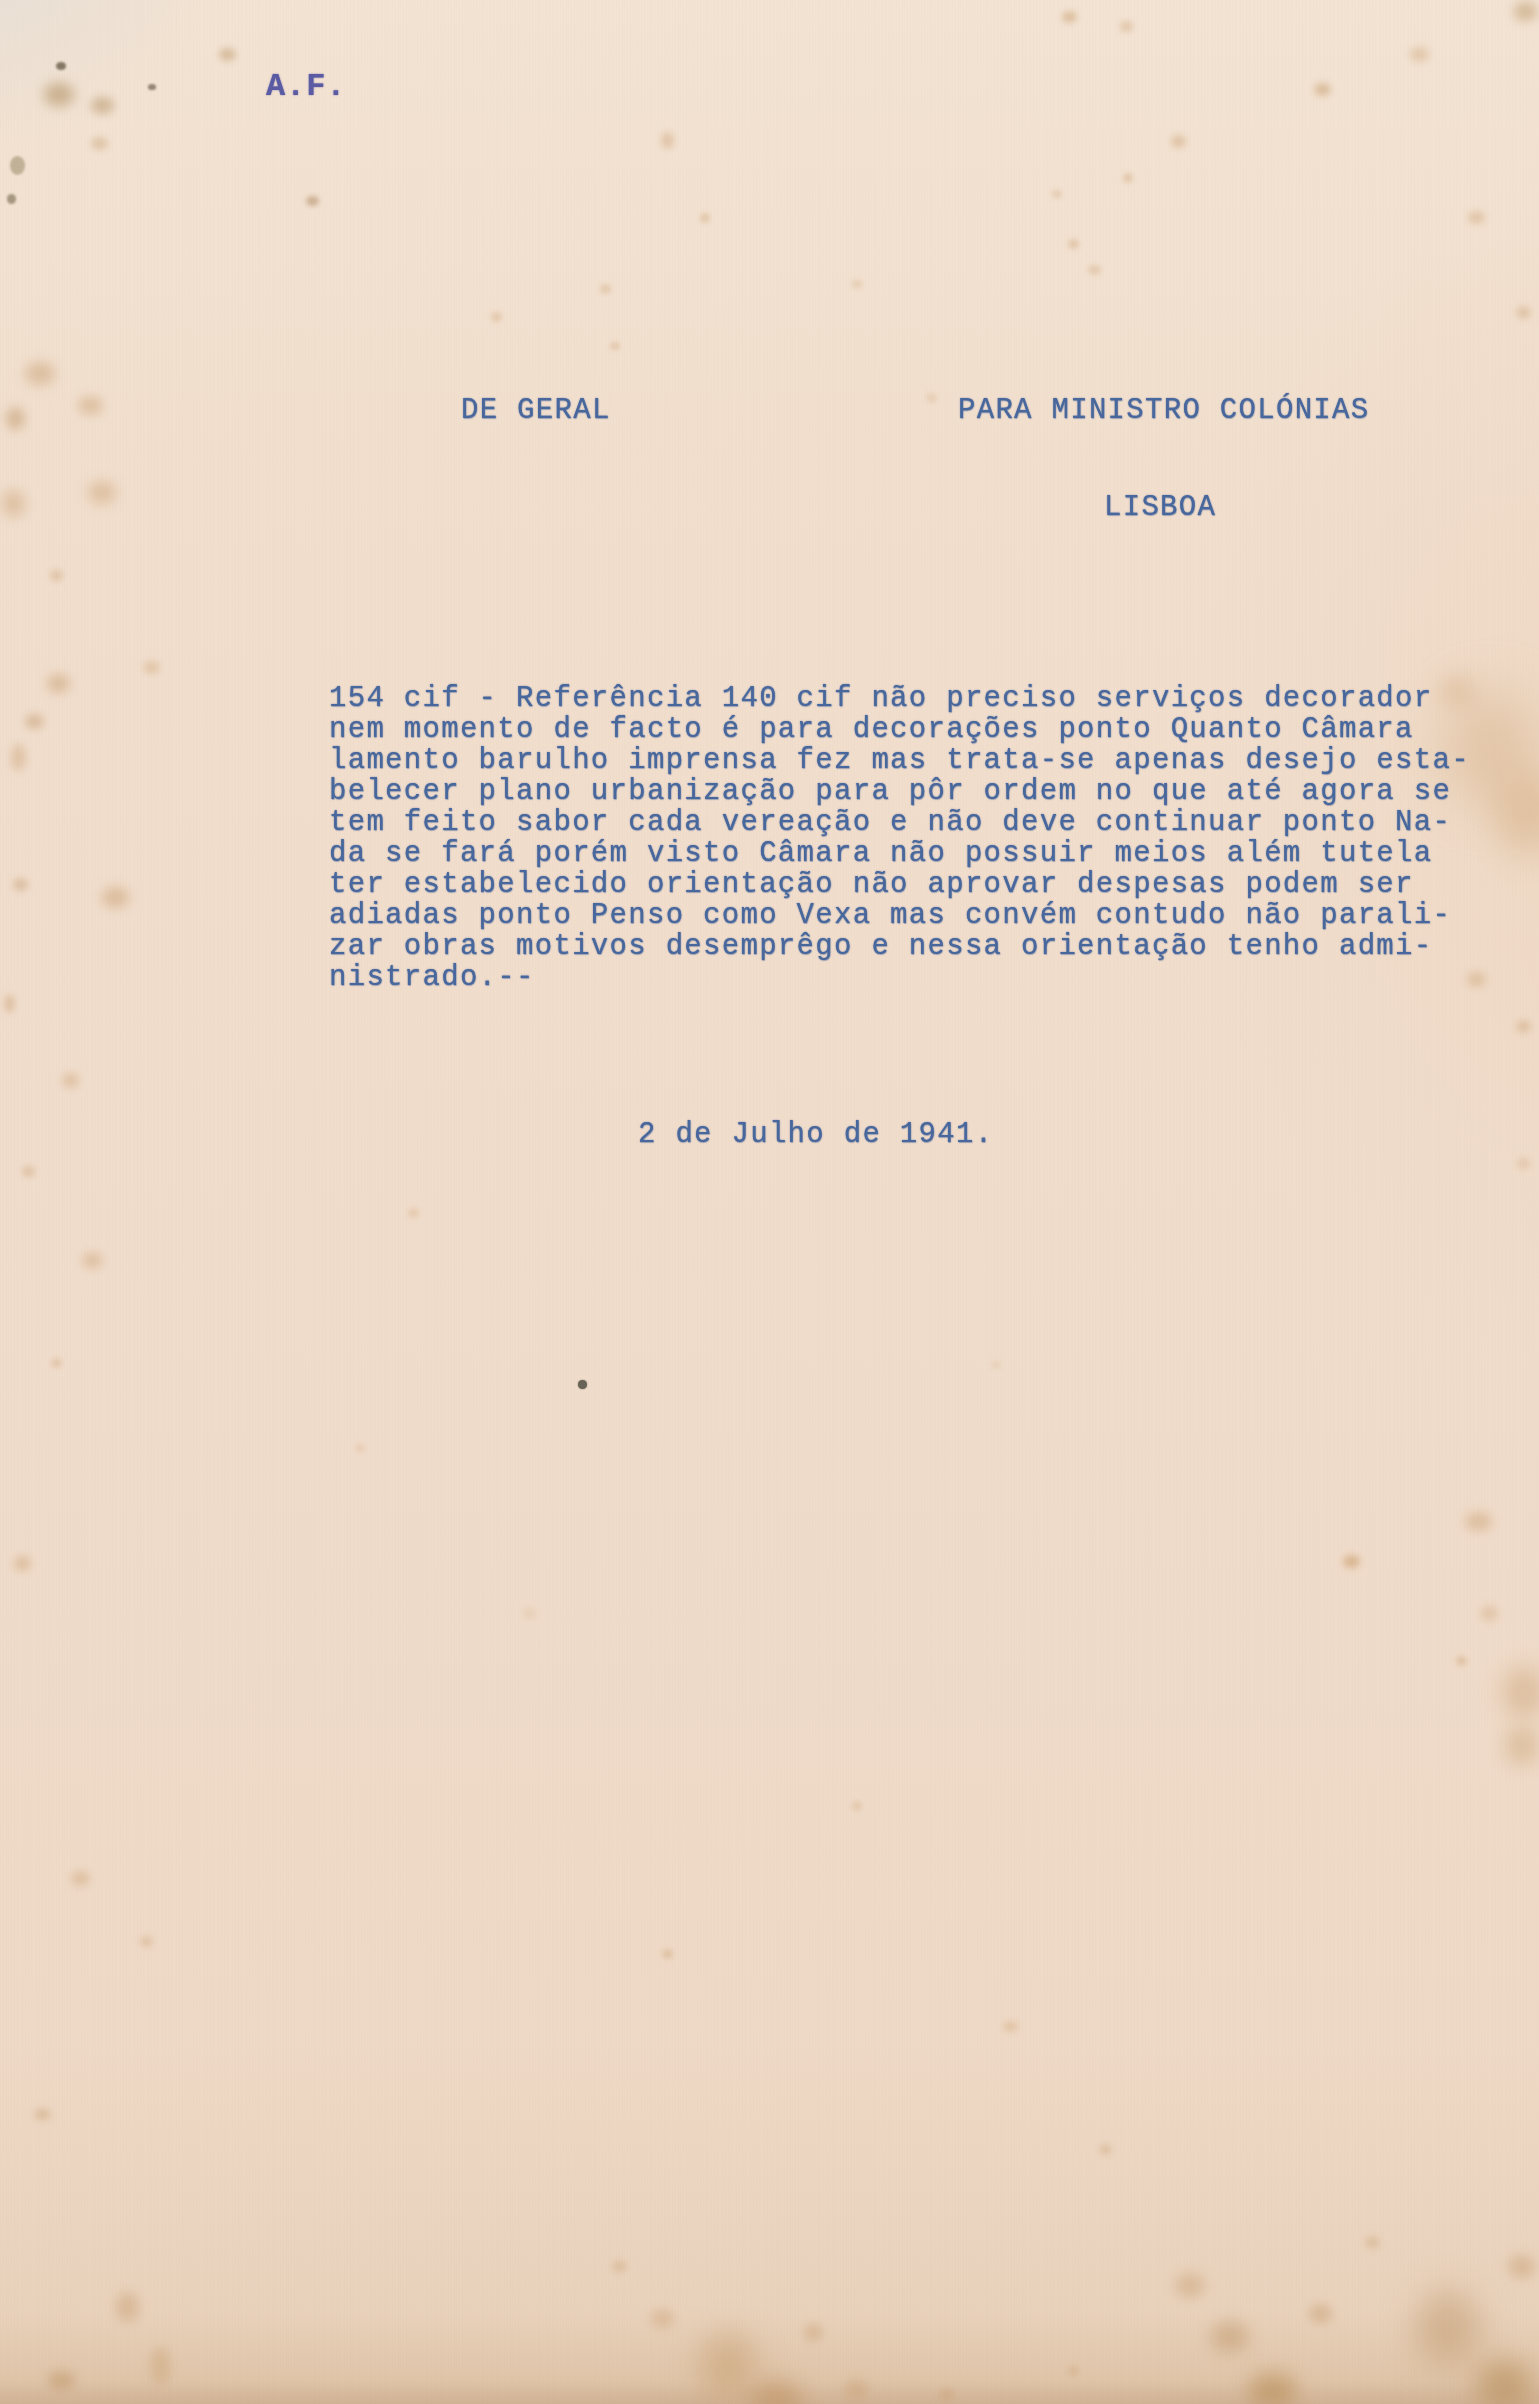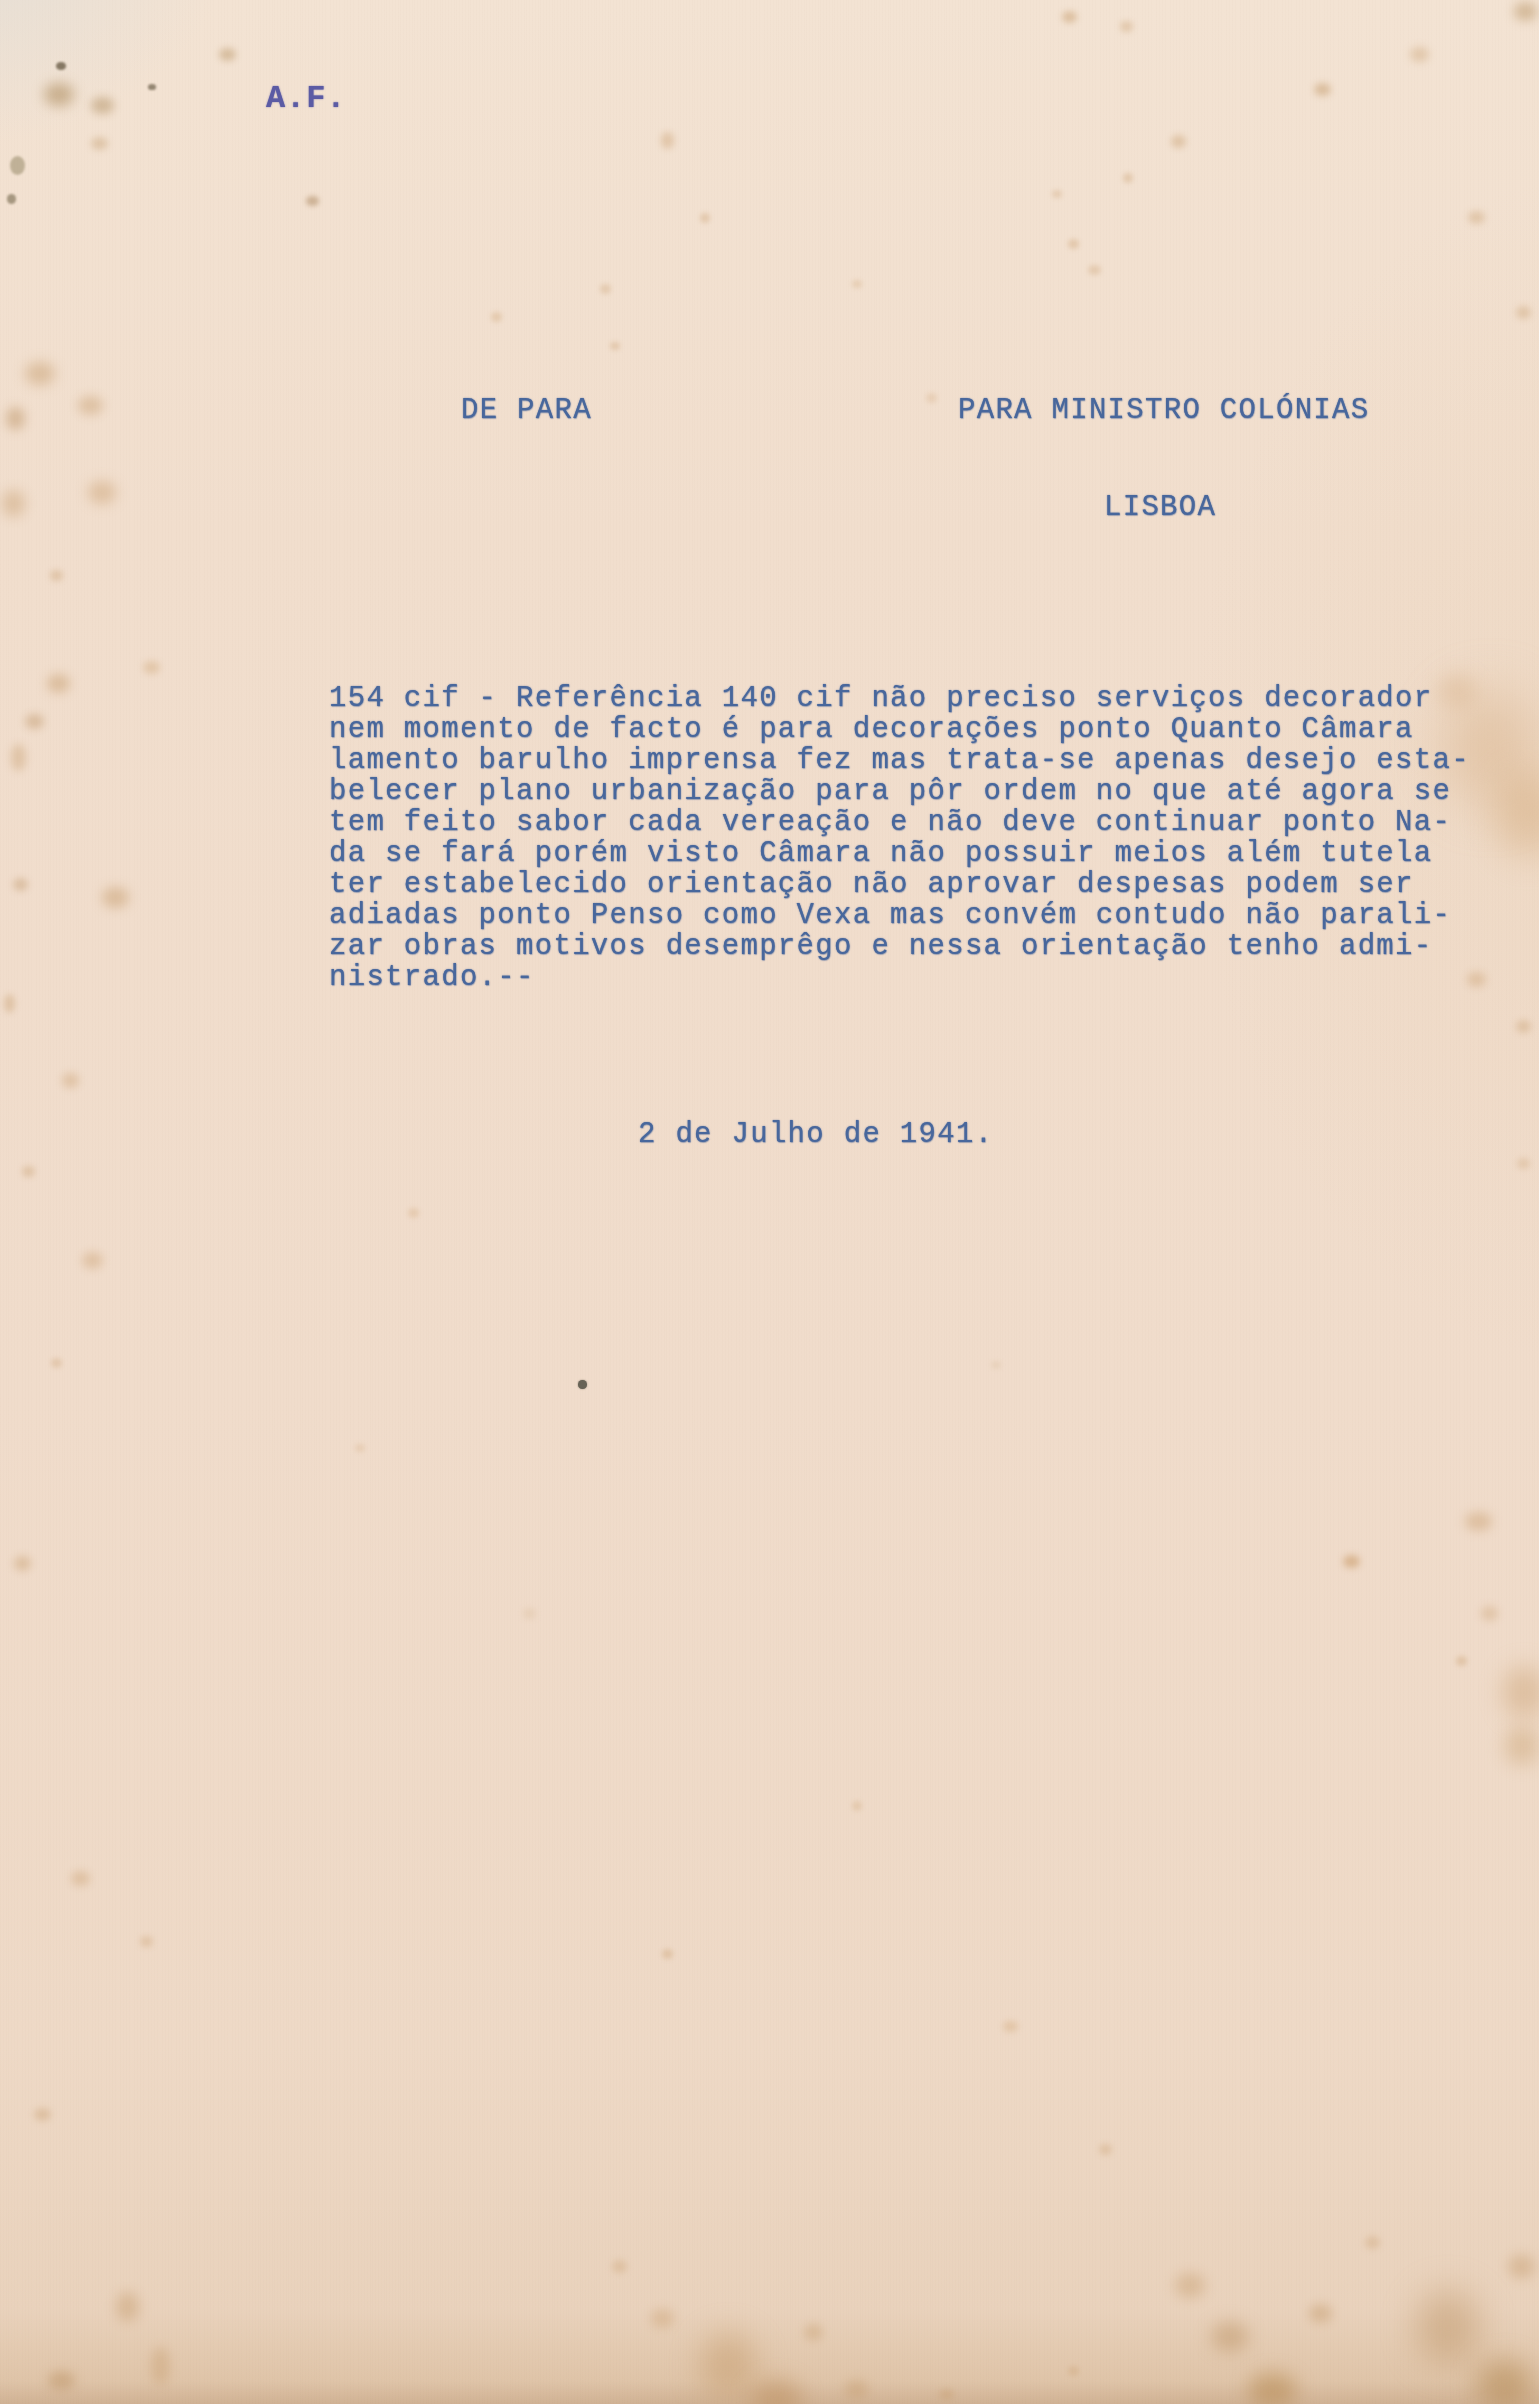--- a/index.html
+++ b/index.html
@@ -33,21 +33,21 @@
     color: #48679c;
     font-size: 29px;
     letter-spacing: 1.3px;
     line-height: 31px;
     text-shadow: 0 0 1.4px rgba(64,95,150,0.85), 0.5px 0.8px 0.8px rgba(64,95,150,0.35);
     white-space: pre;
   }
   .stamp {
     position: absolute;
     left: 266px;
-    top: 80px;
+    top: 68px;
     color: #5b5ba4;
     font-size: 32px;
     letter-spacing: 0.9px;
     font-weight: bold;
     text-shadow: 0 0 1.7px rgba(80,80,160,0.8);
   }
   .from-label   { left: 461px;  top: 395px; }
   .to-label     { left: 958px; top: 395px; }
   .destination  { left: 1104px; top: 492px; }
   .message {
@@ -160,21 +160,21 @@
       <div style="position: absolute; border-radius: 50%; left: 1248px; top: 2373px; width: 49px; height: 34px; background: rgb(181, 136, 79); opacity: 0.55; filter: blur(9.4px);"></div>
       <div style="position: absolute; border-radius: 50%; left: 1309px; top: 2304px; width: 23px; height: 19px; background: rgb(196, 154, 106); opacity: 0.45; filter: blur(5.2px);"></div>
       <div style="position: absolute; border-radius: 50%; left: 1365px; top: 2236px; width: 15px; height: 13.2px; background: rgb(205, 164, 119); opacity: 0.4; filter: blur(3.6px);"></div>
       <div style="position: absolute; border-radius: 50%; left: 1416px; top: 2290px; width: 64px; height: 76px; background: rgb(189, 148, 102); opacity: 0.5; filter: blur(17.7px);"></div>
       <div style="position: absolute; border-radius: 50%; left: 1476px; top: 2360px; width: 57px; height: 49px; background: rgb(176, 133, 78); opacity: 0.55; filter: blur(13.5px);"></div>
       <div style="position: absolute; border-radius: 50%; left: 1508px; top: 2255px; width: 26.5px; height: 23px; background: rgb(196, 154, 106); opacity: 0.45; filter: blur(6.2px);"></div>
     </div>
 
   <div class="stamp">A.F.</div>
 
-  <div class="typed from-label">DE PARA</div>
+  <div class="typed from-label">DE GERAL</div>
 
   <div class="typed to-label">PARA MINISTRO COLÓNIAS</div>
 
   <div class="typed destination">LISBOA</div>
 
   <div class="typed message">154 cif - Referência 140 cif não preciso serviços decorador
 nem momento de facto é para decorações ponto Quanto Câmara
 lamento barulho imprensa fez mas trata-se apenas desejo esta-
 belecer plano urbanização para pôr ordem no que até agora se
 tem feito sabor cada vereação e não deve continuar ponto Na-

